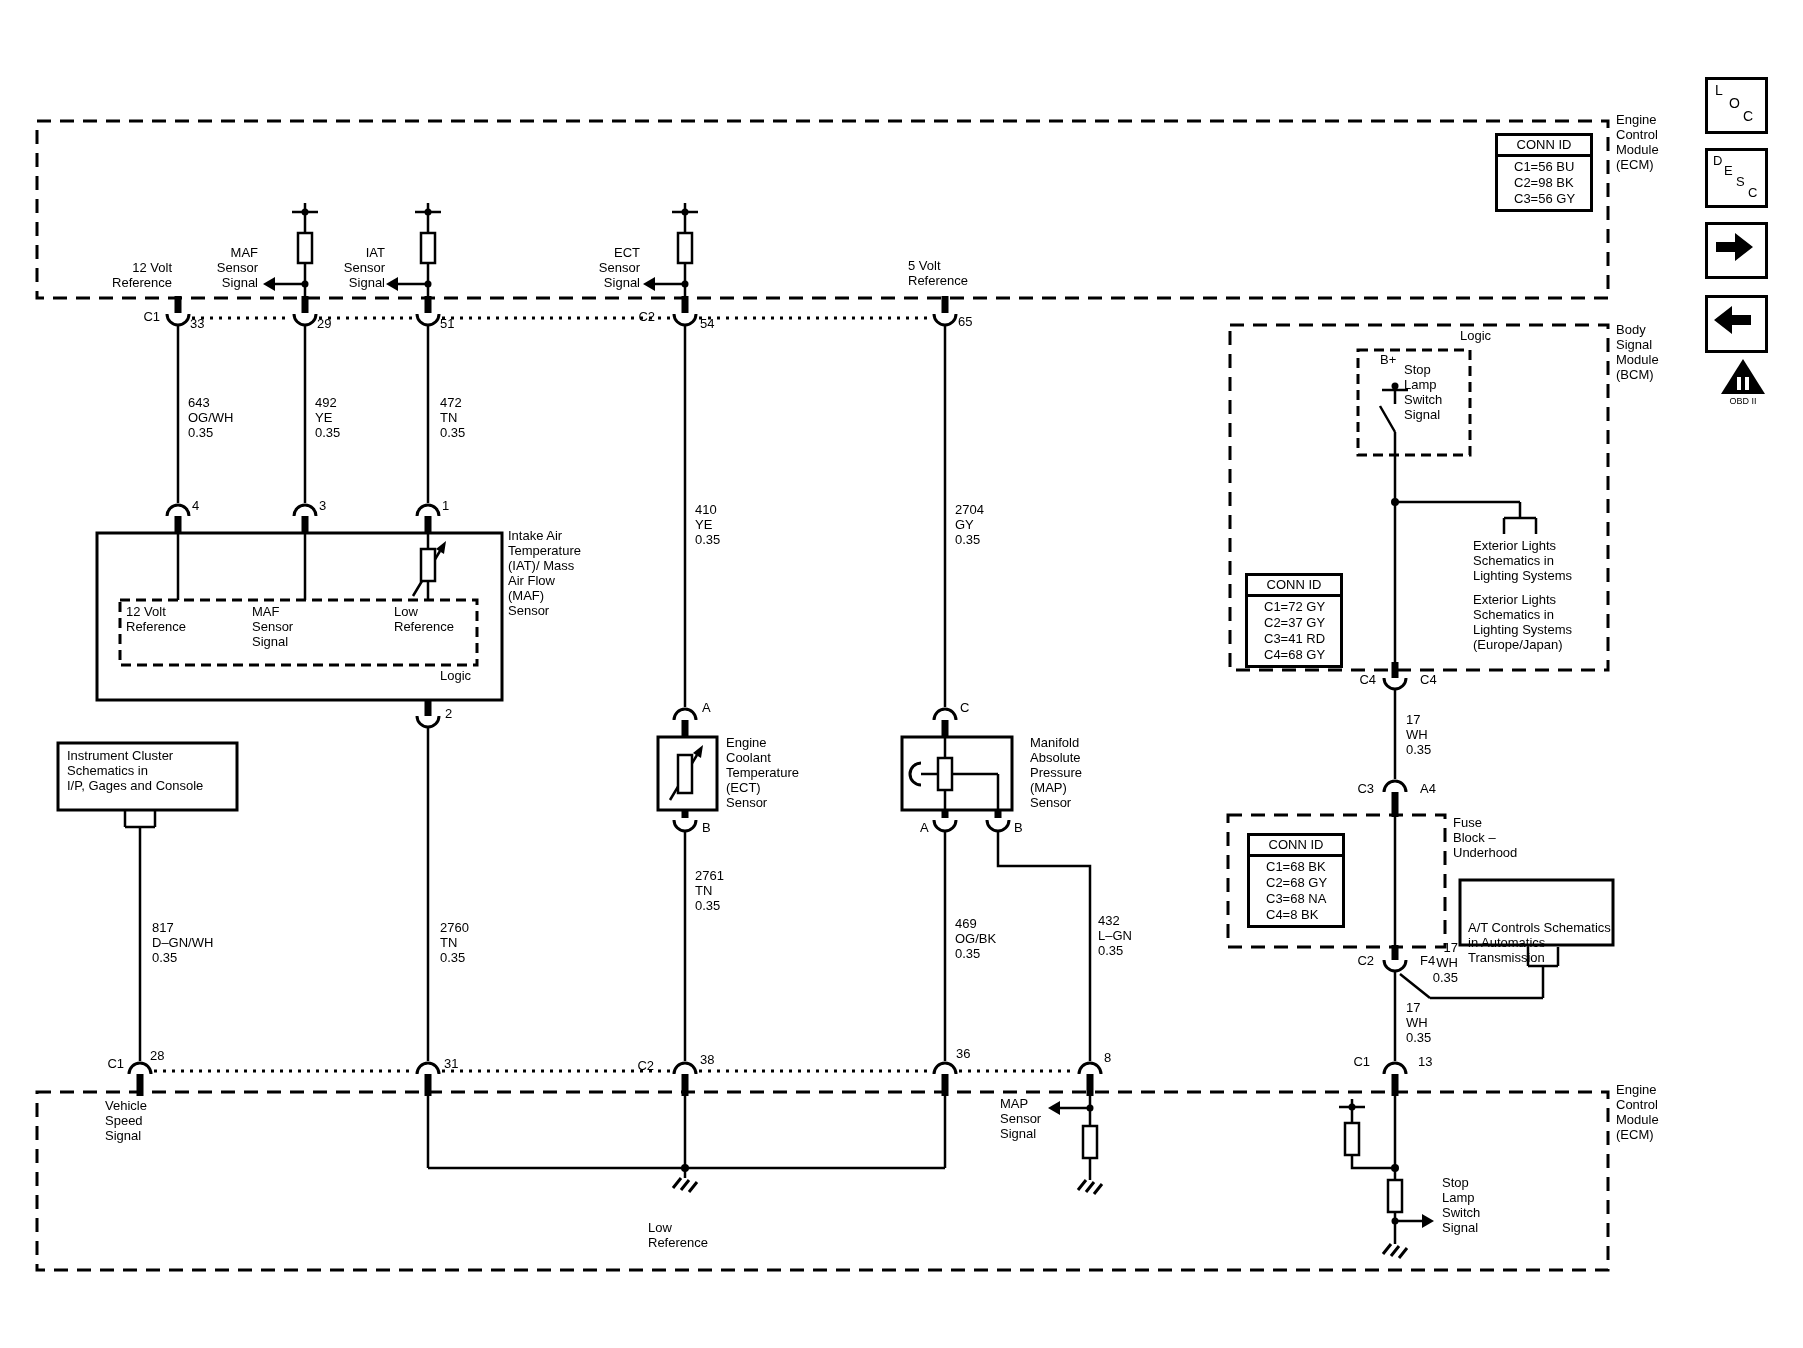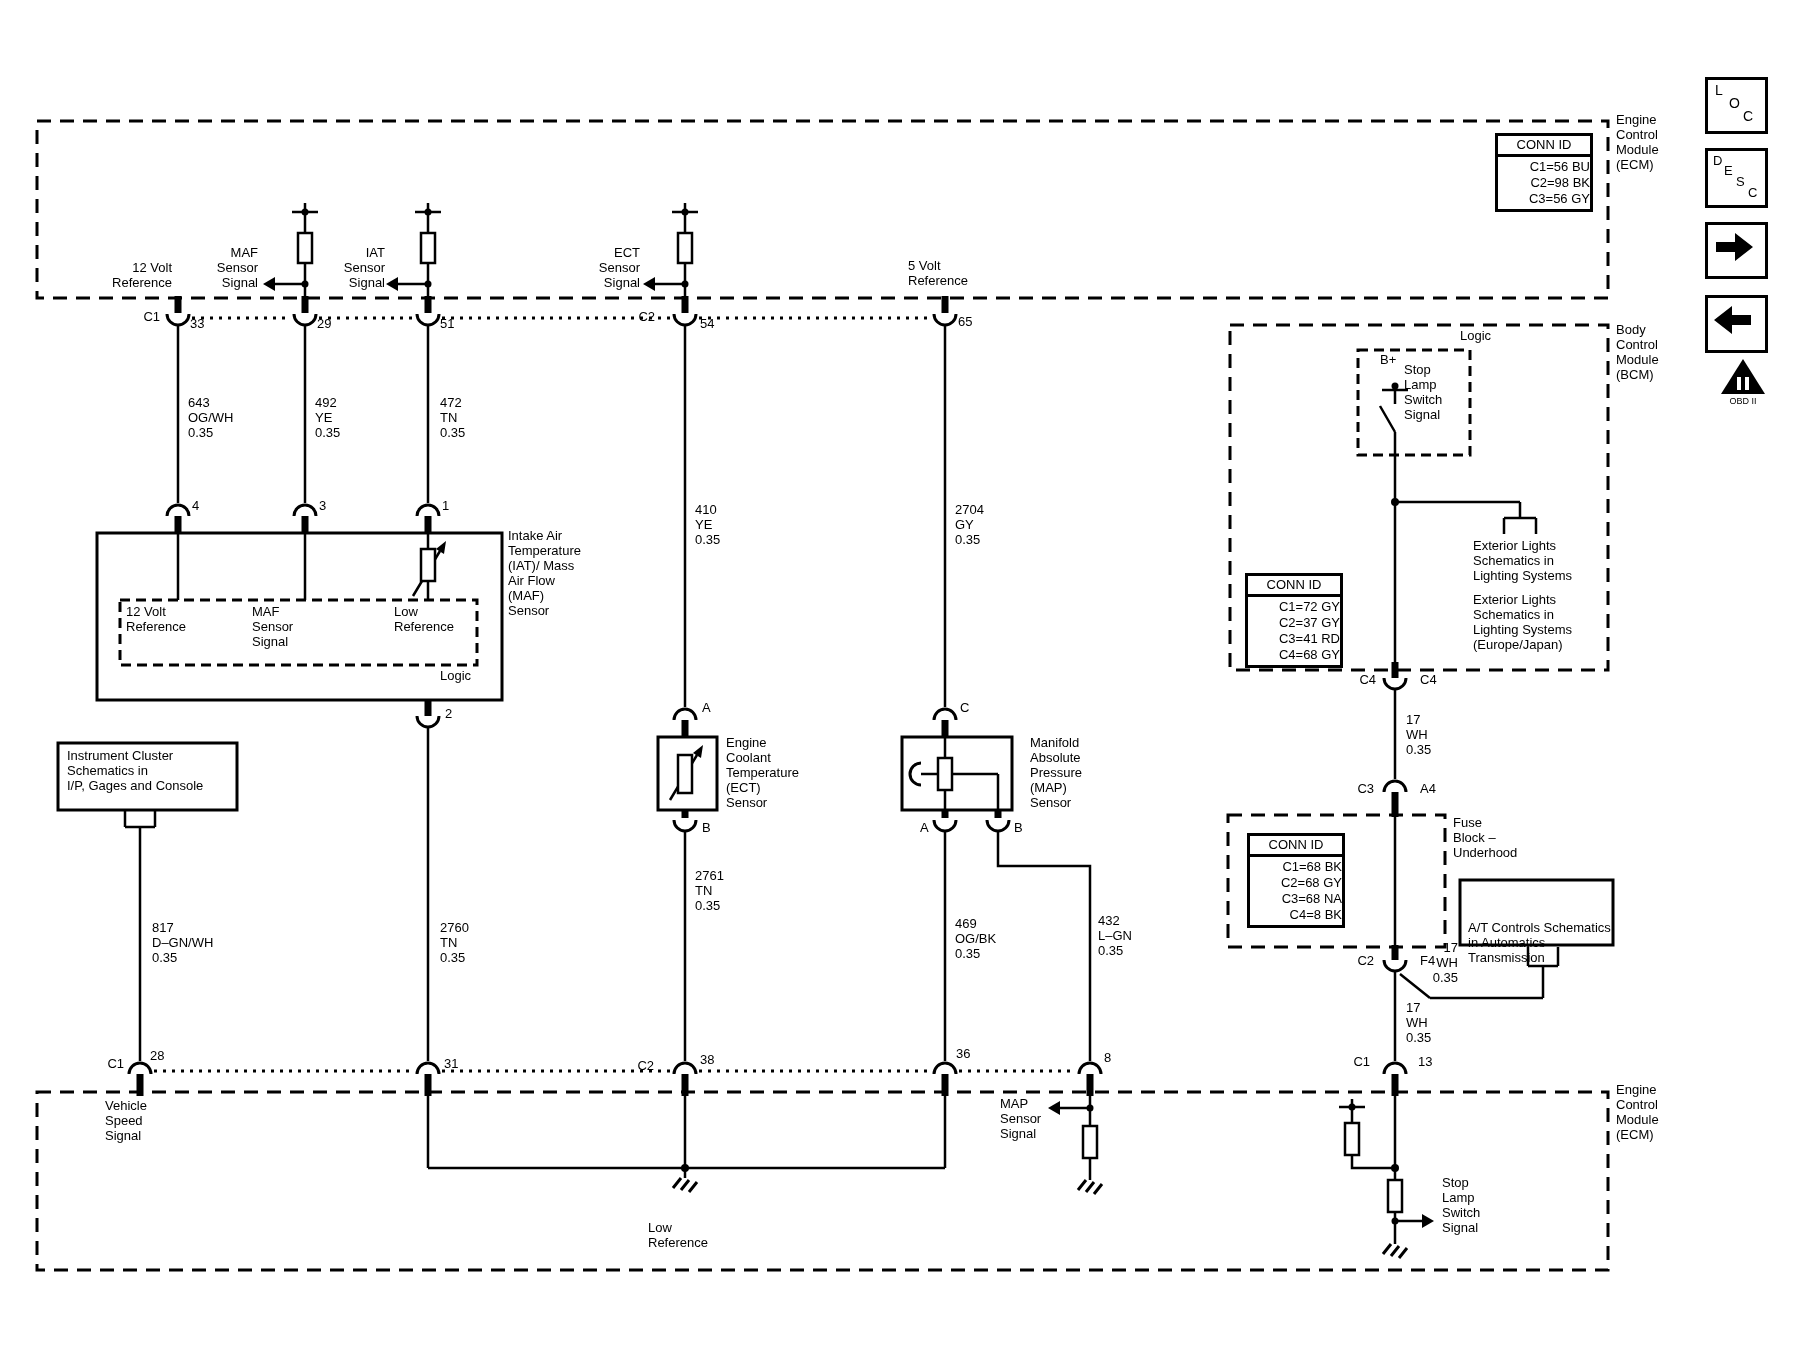--- a/index.html
+++ b/index.html
@@ -3,21 +3,21 @@
 <meta charset="utf-8">
 <style>
   html,body{margin:0;padding:0;background:#fff;}
   #stage{position:relative;width:1803px;height:1348px;background:#fff;overflow:hidden;
          font-family:"Liberation Sans",sans-serif;color:#000;}
   #wiresvg{position:absolute;left:0;top:0;}
   .lbl{position:absolute;font:13px/15px "Liberation Sans",sans-serif;white-space:pre-line;color:#000;}
   .r{text-align:right;}
   .connid{position:absolute;border:3px solid #000;background:#fff;width:92px;}
   .connid .hd{border-bottom:3px solid #000;text-align:center;padding:1px 2px;font:13px/16px "Liberation Sans",sans-serif;}
-  .connid .rw{padding:0 0;font:13px/16px "Liberation Sans",sans-serif;white-space:nowrap;text-align:right;}
+  .connid .rw{padding:0 16px;font:13px/16px "Liberation Sans",sans-serif;white-space:nowrap;}
   .connid .rows{padding:2px 0;}
   .btn{position:absolute;width:57px;border:3px solid #000;background:#fff;cursor:pointer;}
   .btn span{position:absolute;font:14px/14px "Liberation Sans",sans-serif;}
   .tinycap{position:absolute;font:9px/10px "Liberation Sans",sans-serif;text-align:center;}
 </style>
 </head>
 <body>
 
 <div id="stage">
 
@@ -154,21 +154,21 @@
         <polygon points="703,745 701,758 693,753"></polygon>
       </g>
     </g>
   </svg>
 
   <div class="lbl" style="left:1616px;top:112px;width:80px">Engine
 Control
 Module
 (ECM)</div>
   <div class="lbl" style="left:1616px;top:322px;width:80px">Body
-Control
+Signal
 Module
 (BCM)</div>
   <div class="lbl" style="left:1460px;top:328px">Logic</div>
   <div class="lbl" style="left:1453px;top:815px;width:90px">Fuse
 Block –
 Underhood</div>
   <div class="lbl" style="left:1616px;top:1082px;width:80px">Engine
 Control
 Module
 (ECM)</div>

